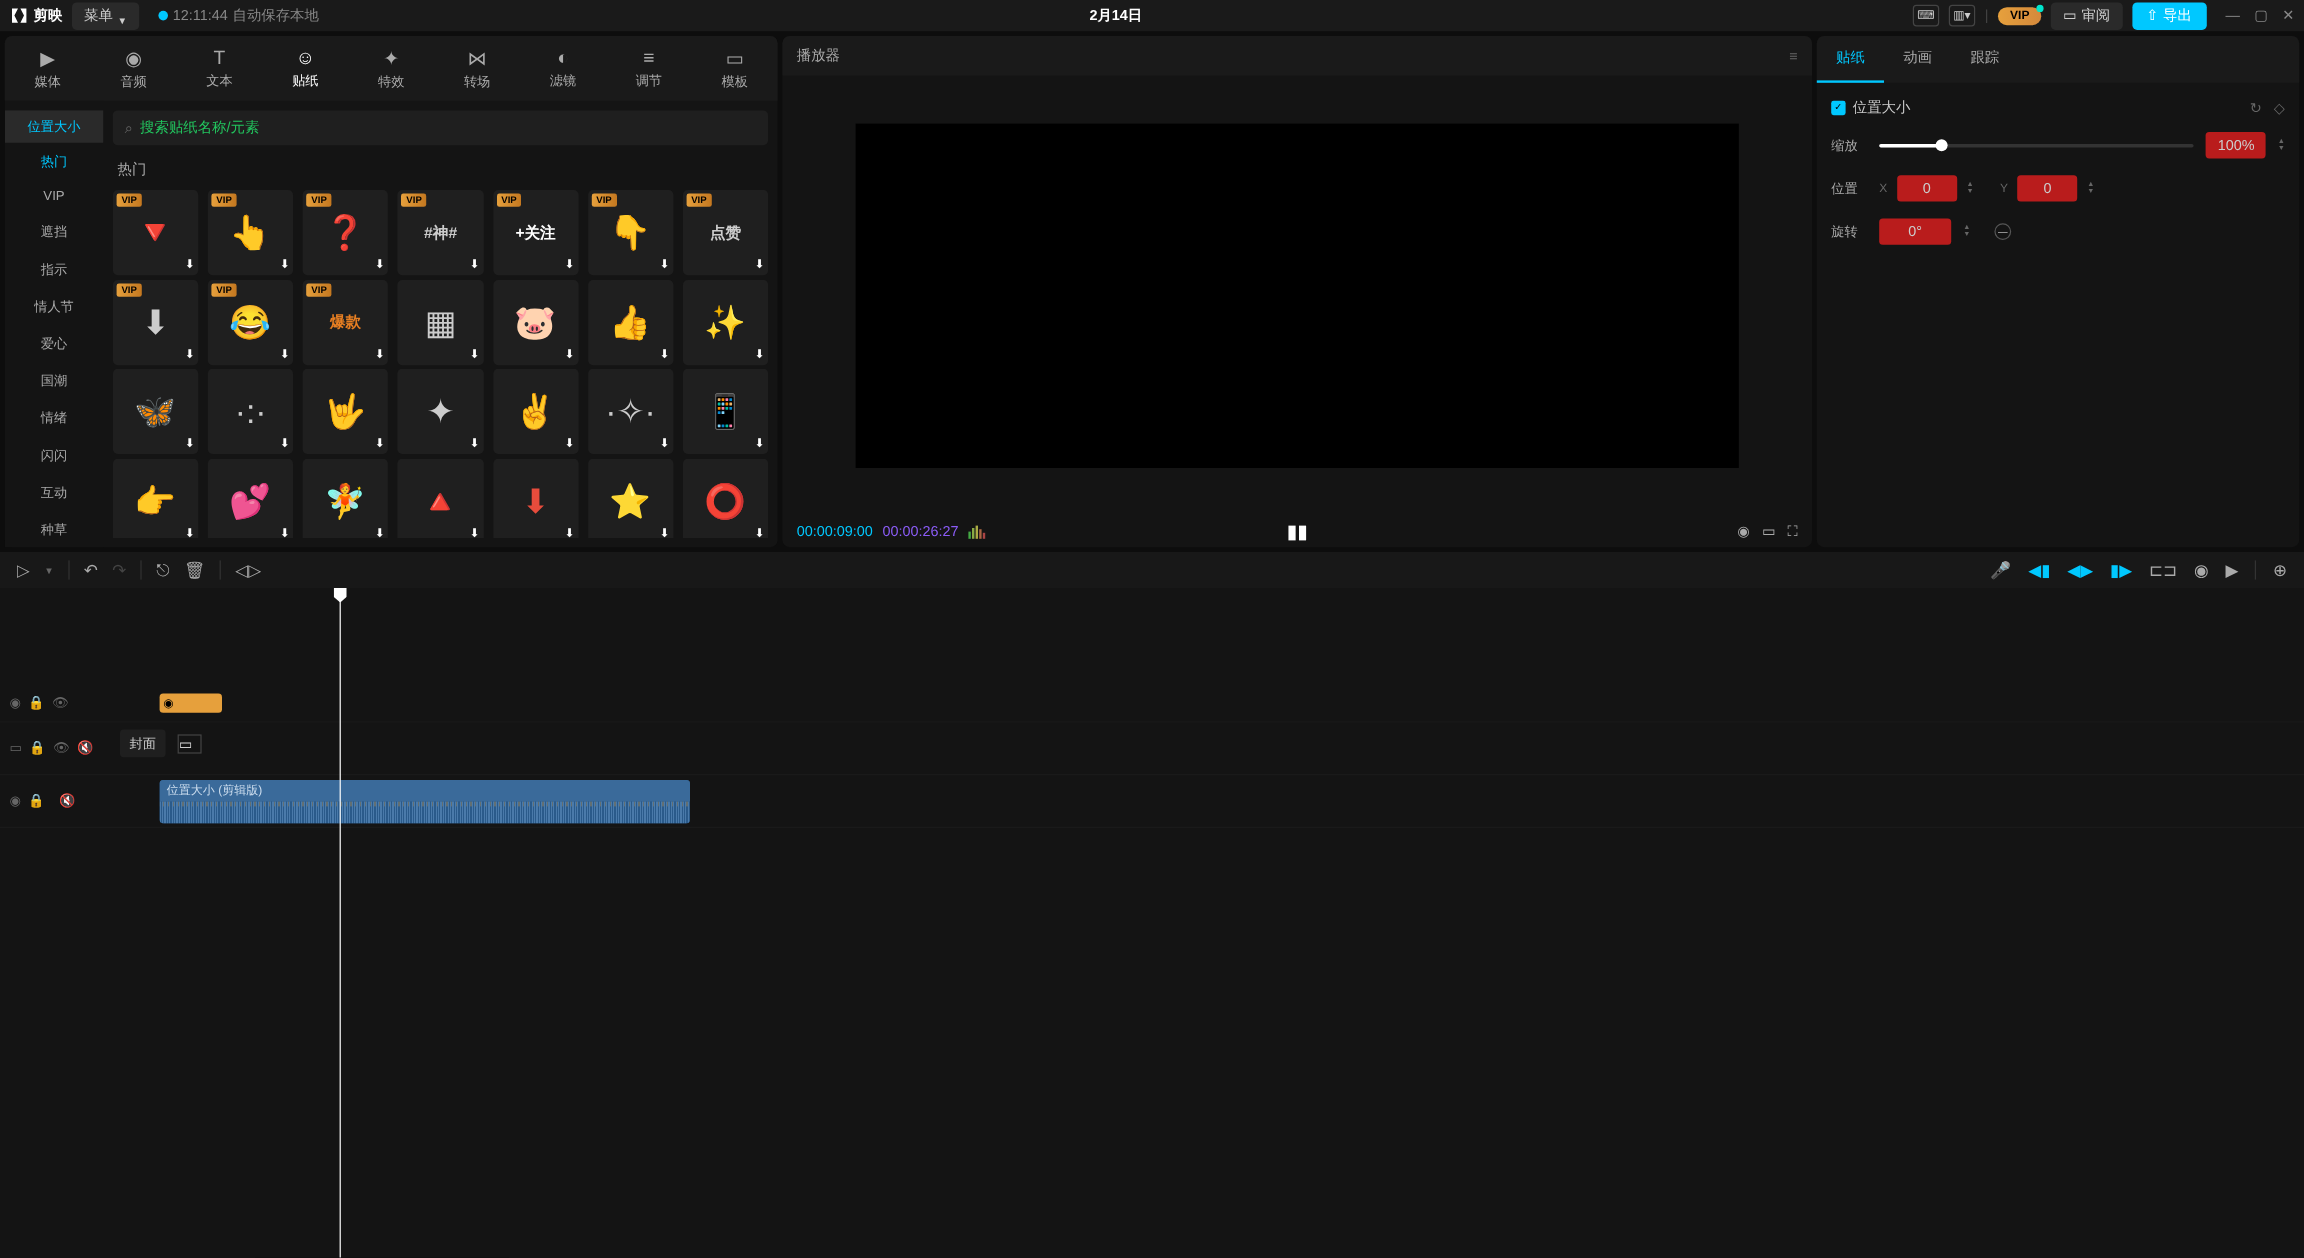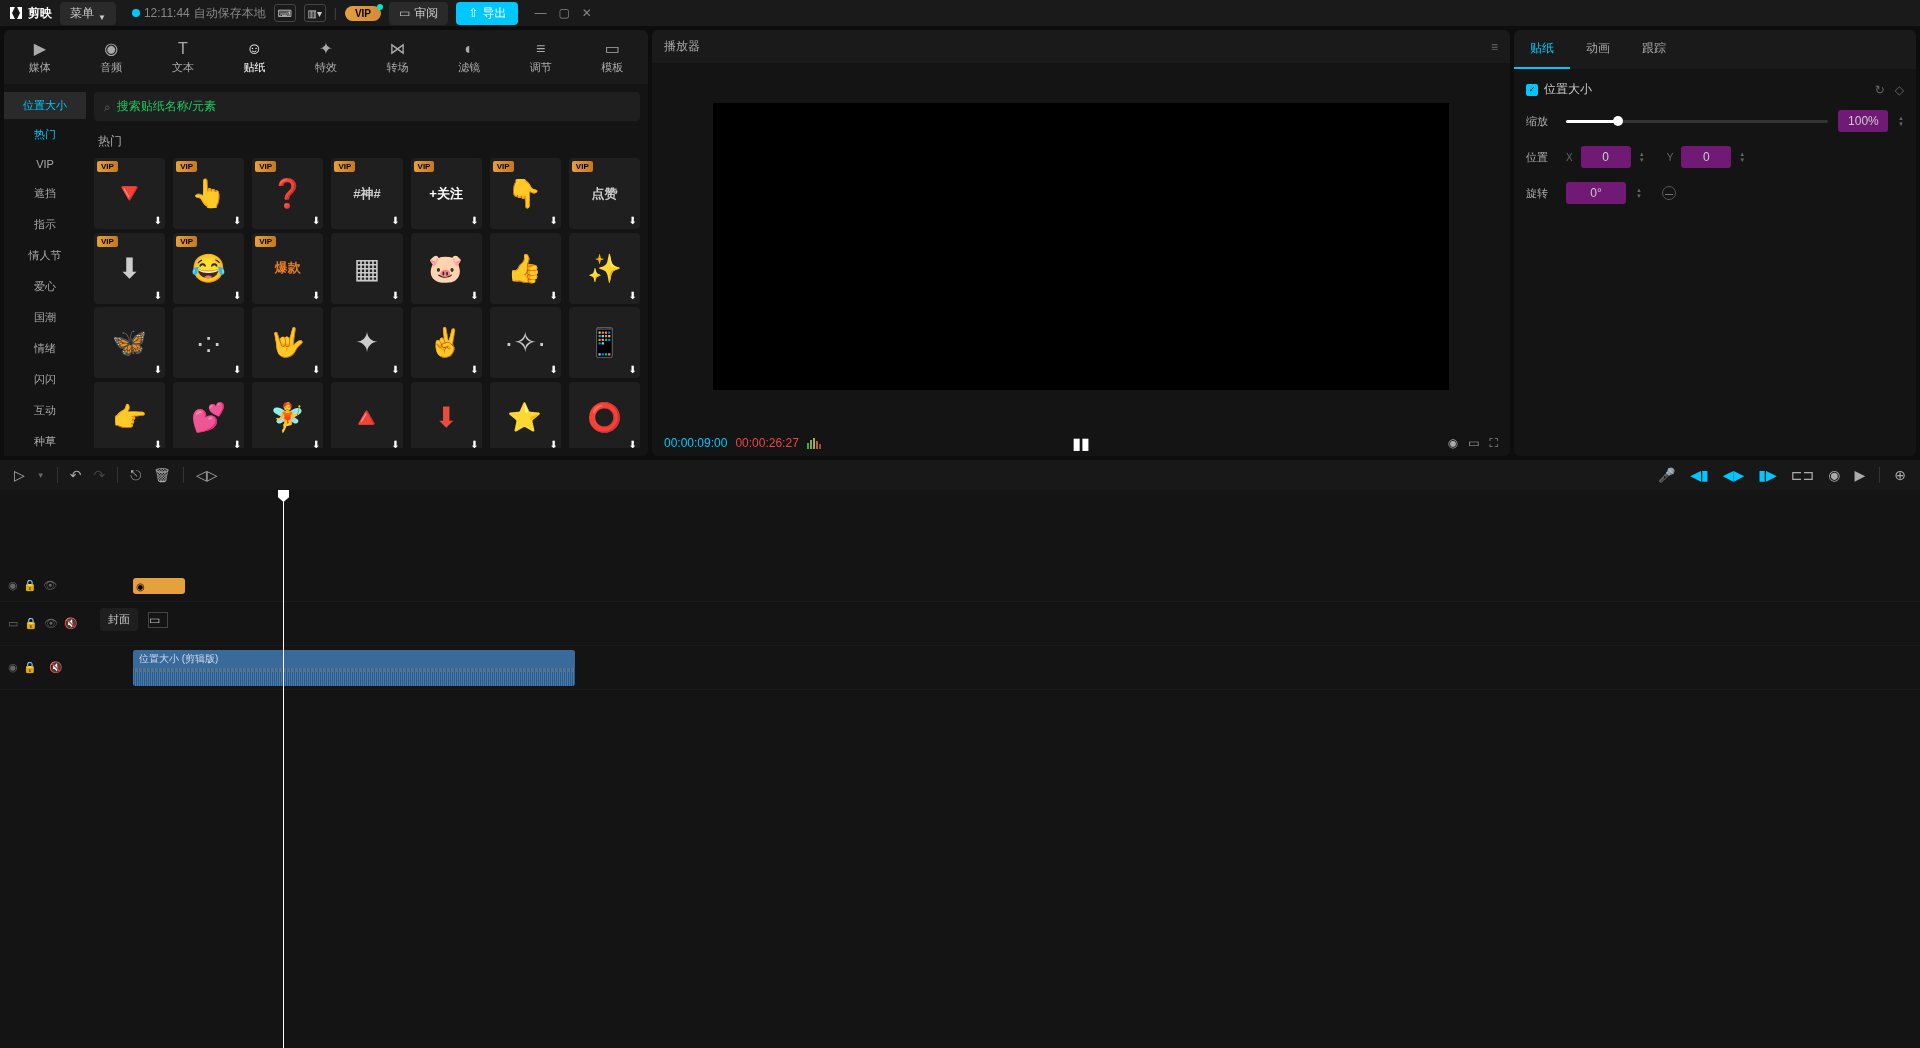--- a/index.html
+++ b/index.html
@@ -45,21 +45,21 @@
 .vip-tag { position: absolute; top: 3px; left: 3px; background: linear-gradient(90deg,#e6a03c,#c47820); color: #000; font-size: 8px; padding: 1px 4px; border-radius: 2px; font-weight: bold; }
 .dl-icon { position: absolute; bottom: 3px; right: 3px; color: #fff; font-size: 10px; }
 
 
 .player-panel { flex: 1; background: #141414; display: flex; flex-direction: column; border-radius: 6px; margin: 4px 2px 0 2px; }
 .player-header { display: flex; align-items: center; justify-content: space-between; padding: 8px 12px; background: #1a1a1a; border-radius: 6px 6px 0 0; color: #aaa; }
 .player-viewport { flex: 1; display: flex; align-items: center; justify-content: center; padding: 20px; }
 .video-frame { width: 90%; height: 88%; background: #000; }
 .player-controls { display: flex; align-items: center; padding: 6px 12px; gap: 8px; }
 .time-current { color: #00c8ff; }
-.time-total { color: #ef4444; }
+.time-total { color: #8b5cf6; }
 .vu-meter { display: flex; gap: 1px; align-items: flex-end; height: 12px; }
 .vu-bar { width: 2px; background: #4caf50; }
 .player-controls-right { margin-left: auto; display: flex; gap: 10px; color: #aaa; }
 .play-btn { position: absolute; left: 50%; transform: translateX(-50%); color: #fff; font-size: 16px; }
 .player-controls { position: relative; }
 
 
 .right-panel { width: 402px; background: #141414; border-radius: 6px; margin: 4px 4px 0 2px; display: flex; flex-direction: column; }
 .prop-tabs { display: flex; background: #1a1a1a; border-radius: 6px 6px 0 0; }
 .prop-tab { padding: 10px 16px; cursor: pointer; color: #aaa; }
@@ -70,21 +70,21 @@
 .chk { width: 12px; height: 12px; background: #00c8ff; border-radius: 2px; display: flex; align-items: center; justify-content: center; font-size: 8px; color: #000; }
 .prop-row { display: flex; align-items: center; gap: 10px; margin-bottom: 14px; }
 .prop-label { width: 30px; color: #aaa; font-size: 11px; }
 .slider-track { flex: 1; height: 3px; background: #333; position: relative; border-radius: 2px; }
 .slider-fill { position: absolute; height: 100%; background: #fff; border-radius: 2px; }
 .slider-thumb { position: absolute; width: 10px; height: 10px; background: #fff; border-radius: 50%; top: -4px; transform: translateX(-50%); }
 .spinner { display: flex; flex-direction: column; gap: 1px; }
 .spinner span { font-size: 6px; color: #666; line-height: 5px; }
 .xy-group { display: flex; gap: 8px; align-items: center; }
 .xy-label { color: #666; font-size: 10px; }
-.num-box { background: #701a75; padding: 4px 10px; width: 50px; text-align: center; border-radius: 3px; }
+.num-box { background: #b91c1c; padding: 4px 10px; width: 50px; text-align: center; border-radius: 3px; }
 .kf-diamond { width: 14px; height: 14px; border: 1px solid #555; border-radius: 50%; display: flex; align-items: center; justify-content: center; font-size: 8px; }
 
 
 .timeline-toolbar { height: 30px; background: #181818; display: flex; align-items: center; padding: 0 14px; gap: 12px; margin-top: 4px; }
 .tl-tool { color: #aaa; cursor: pointer; font-size: 14px; }
 .tl-divider { width: 1px; height: 16px; background: #333; }
 .tl-right { margin-left: auto; display: flex; gap: 14px; align-items: center; }
 .tl-marker-btn { color: #00c8ff; font-size: 14px; }
 
 
@@ -122,20 +122,21 @@
   </div>
   <div class="menu-btn">
     <span>菜单</span>
     <span style="font-size:8px">▼</span>
   </div>
   <div class="autosave">
     <span class="autosave-dot"></span>
     <span>12:11:44</span>
     <span>自动保存本地</span>
   </div>
+  <div class="title-center">2月14日</div>
   <div class="title-right">
     <div class="title-icon">⌨</div>
     <div class="title-icon">▥▾</div>
     <span style="color:#444">|</span>
     <div class="vip-badge">VIP</div>
     <div class="review-btn">
       <span>▭</span>
       <span>审阅</span>
     </div>
     <div class="export-btn">

